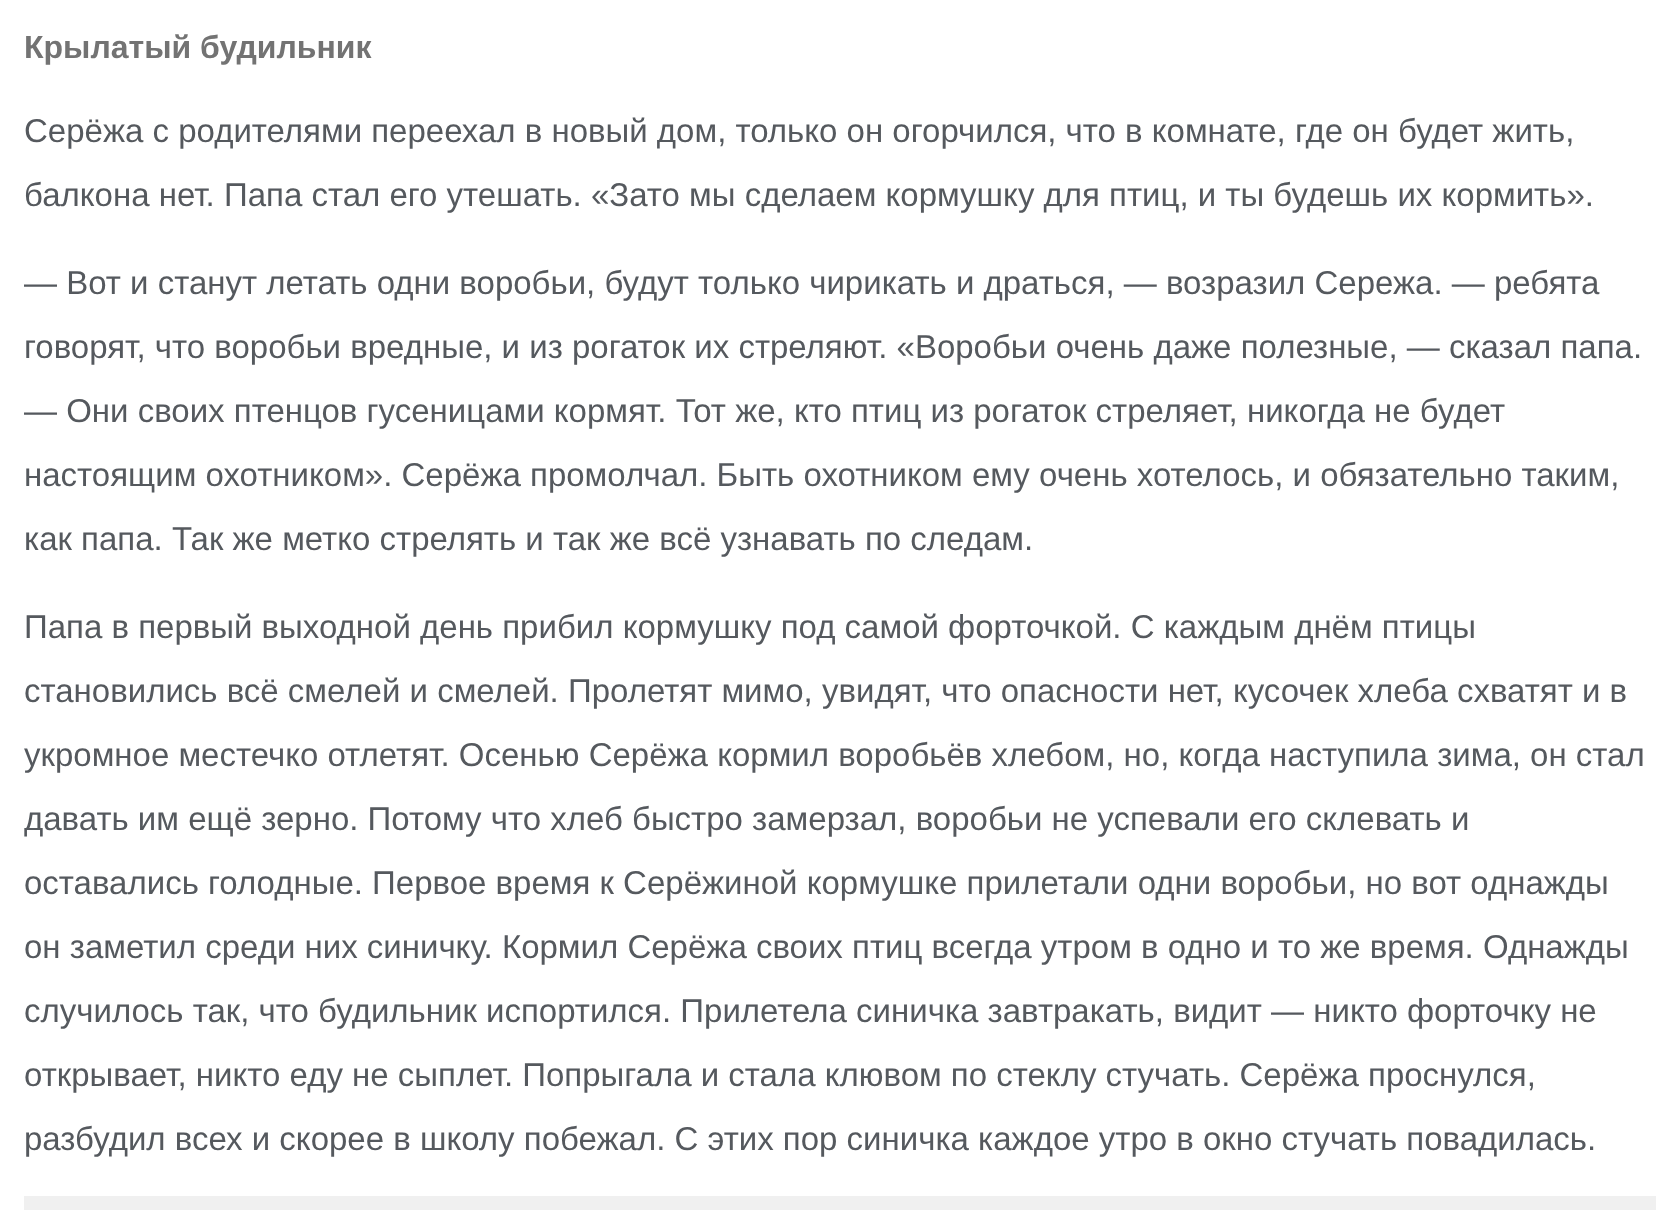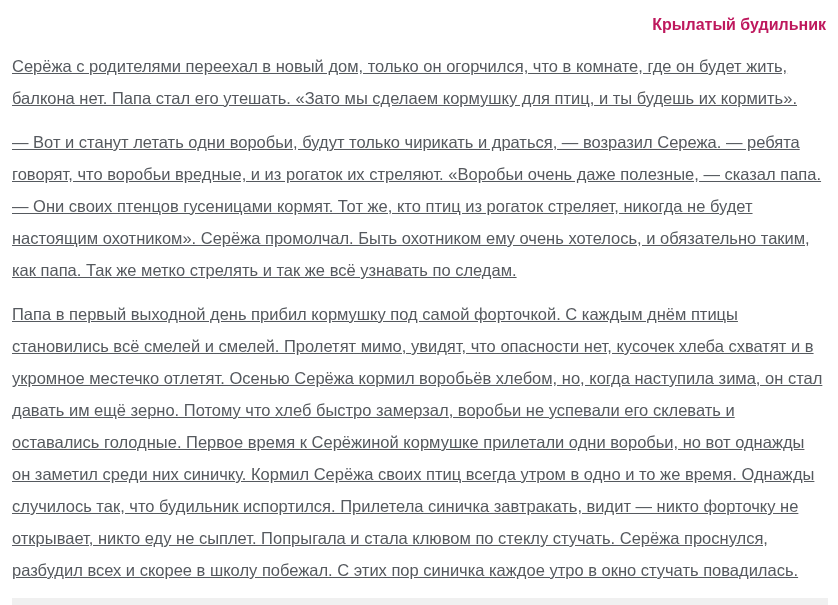--- a/index.html
+++ b/index.html
@@ -14,33 +14,32 @@
     font-family: "Liberation Sans", "DejaVu Sans", sans-serif;
     position: relative;
   }
   .doc {
     padding: 14px 12px 0 12px;
     box-sizing: border-box;
     width: 838px;
   }
   .doc-title {
     margin: 0 0 14px 0;
-    text-align: right;
+    text-align: left;
     font-size: 16px;
     font-weight: 700;
-    color: #be185d;
+    color: #737373;
     line-height: 22px;
   }
   .doc-paragraph {
     margin: 0 0 12px 0;
     font-size: 16.5px;
     line-height: 32px;
     color: #55595e;
     text-align: left;
-    text-decoration: underline;
   }
   .doc-attribution {
     margin: 10px 2px 0 0;
     font-size: 16.5px;
     line-height: 28px;
     color: #55595e;
     text-align: right;
   }
   .bottom-divider {
     position: absolute;

